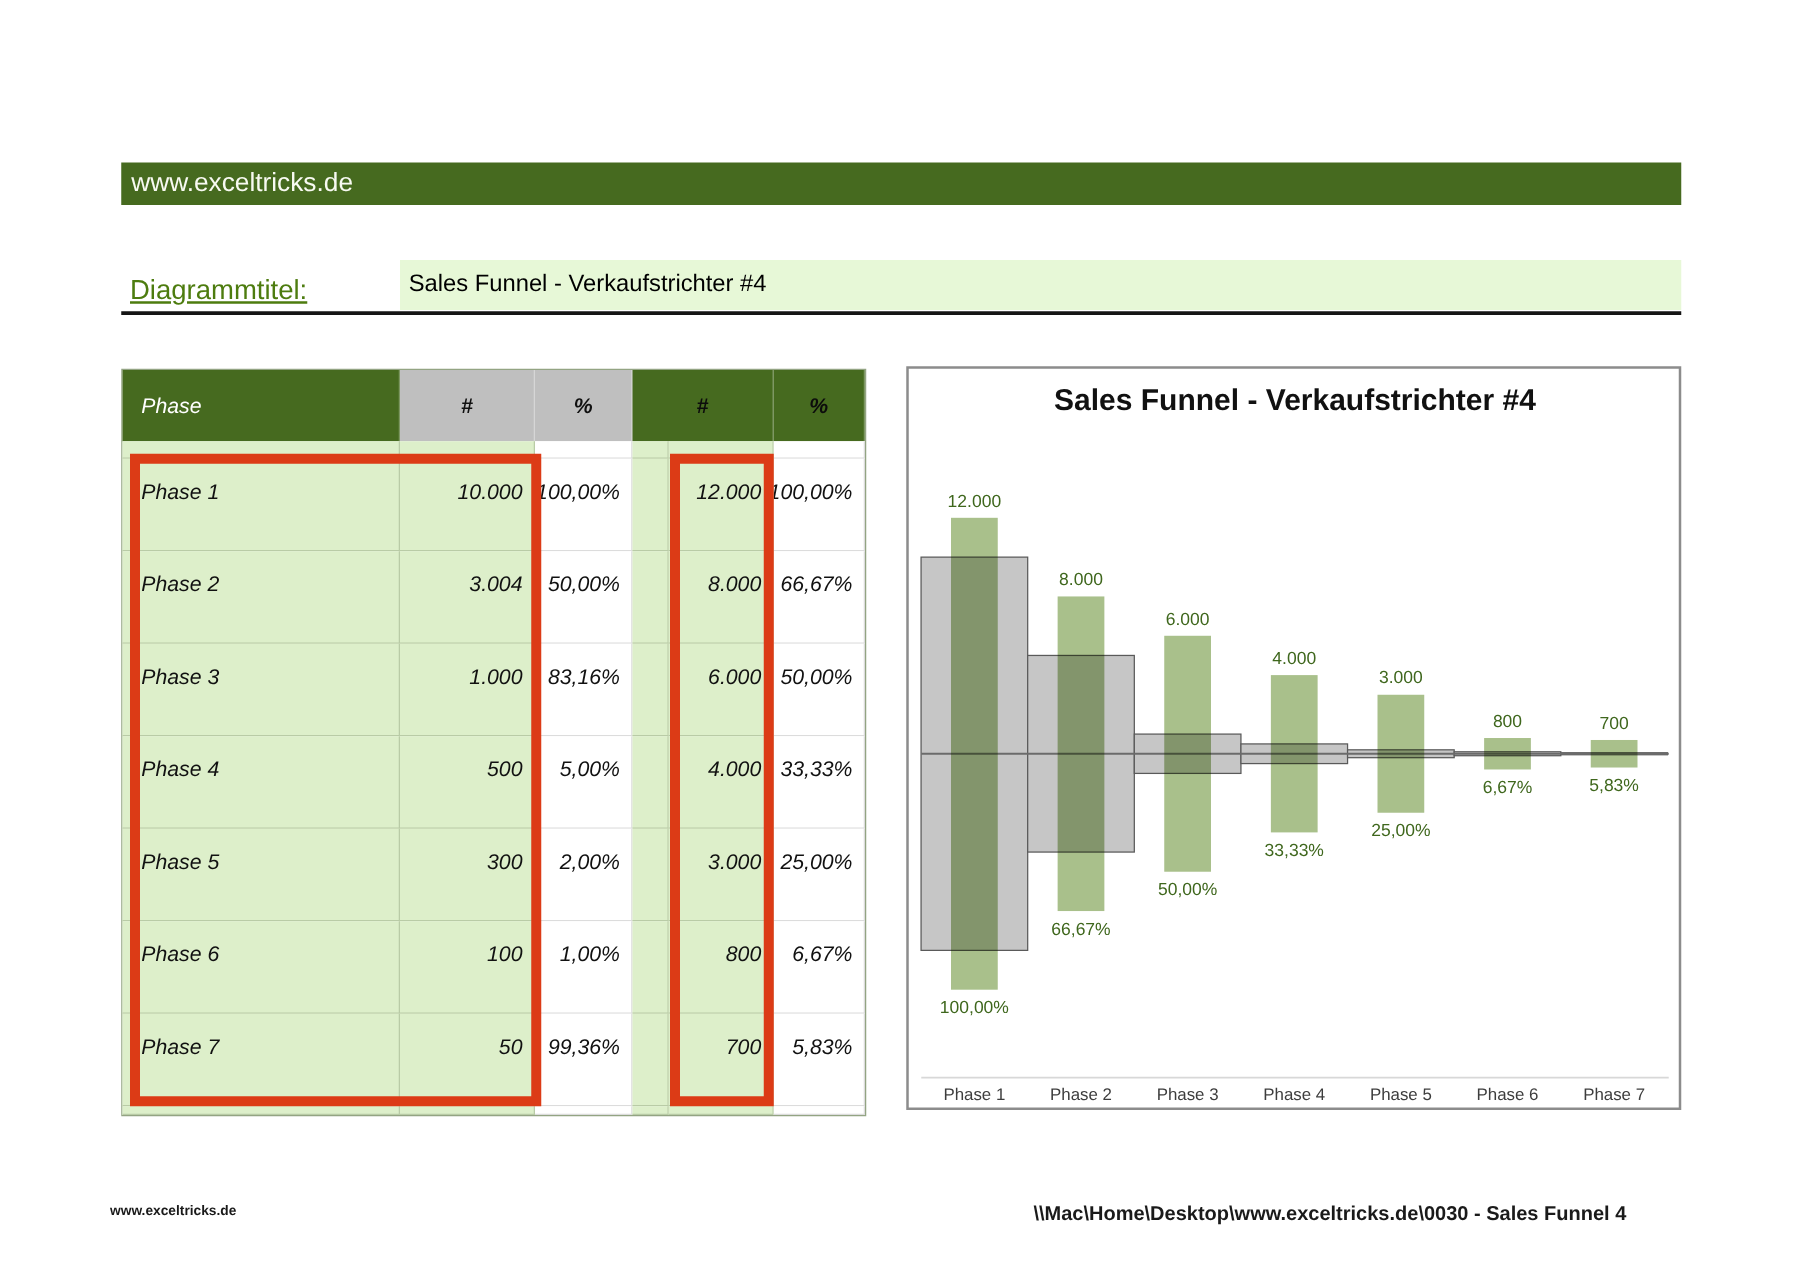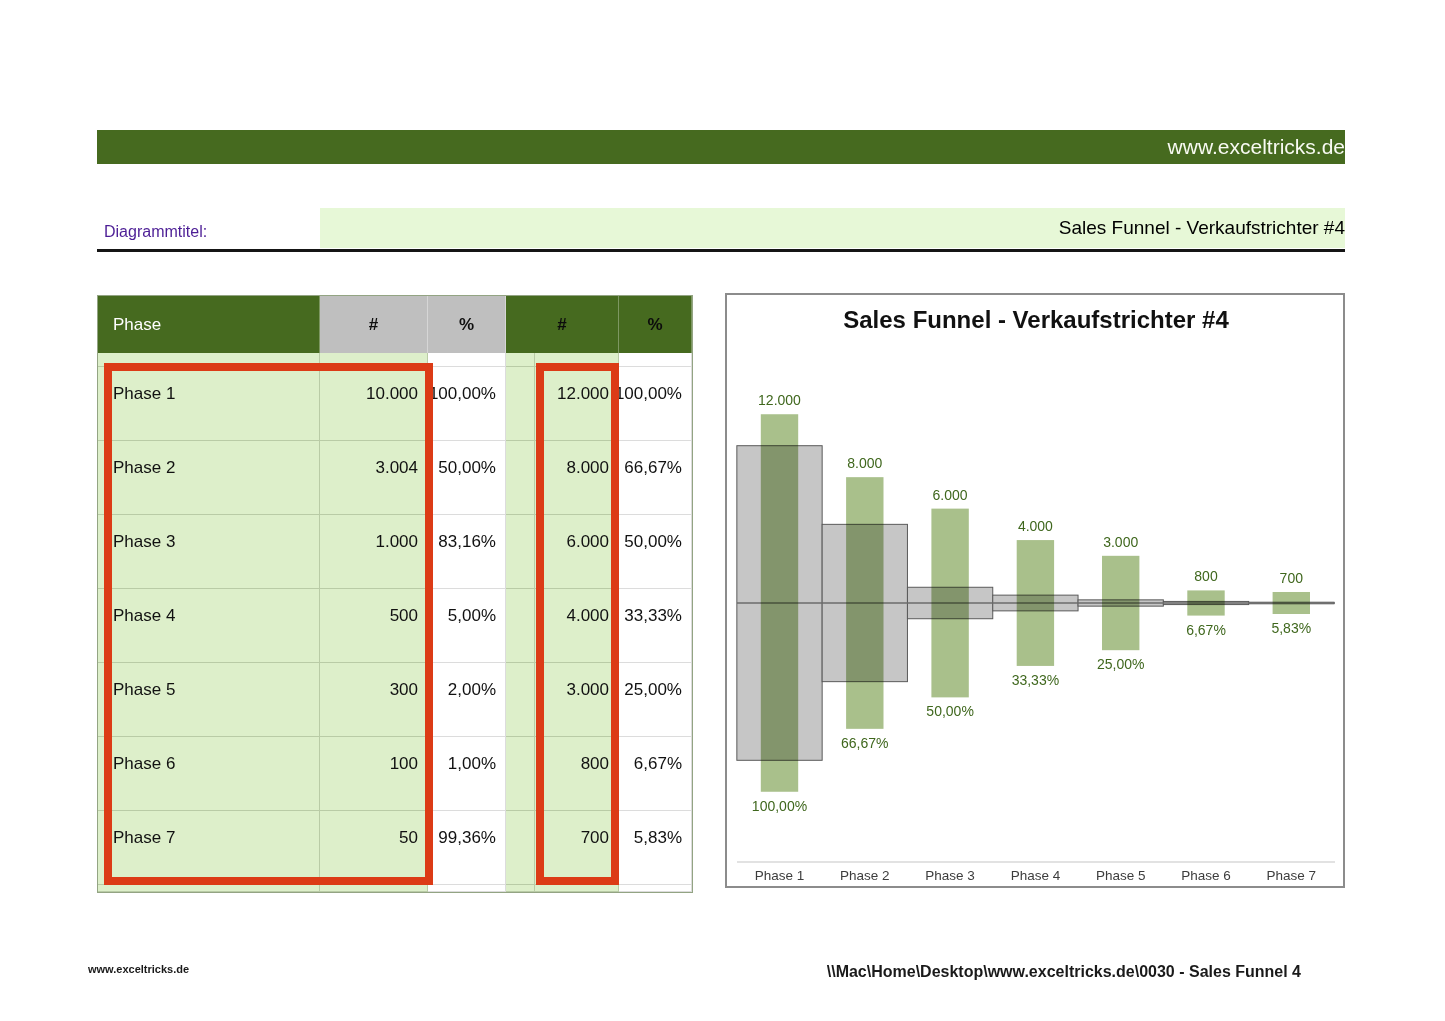--- a/index.html
+++ b/index.html
@@ -1,31 +1,31 @@
 <!DOCTYPE html>
 <html><head>
 <meta charset="utf-8">
 <style>
   html,body{margin:0;padding:0;background:#ffffff;}
   .page{position:relative;width:1389px;height:1021px;background:#ffffff;overflow:hidden;
-        font-family:"Liberation Sans",sans-serif;color:#111;text-align:right;}
+        font-family:"Liberation Sans",sans-serif;color:#111;}
 
   
   .banner{position:absolute;left:97px;top:130px;width:1248px;height:34px;background:#466a1f;
           color:#f8faf2;font-size:21px;line-height:34px;padding-left:8px;box-sizing:border-box;}
 
   
-  .dt-label{position:absolute;left:104px;top:216px;height:32px;line-height:32px;font-size:16px;color:#4c1d95;}
+  .dt-label{position:absolute;left:104px;top:216px;height:32px;line-height:32px;font-size:22px;color:#4d7c0f;text-decoration:underline;}
   .dt-box{position:absolute;left:320px;top:208px;width:1025px;height:40px;background:#e7f8d7;
           font-size:19px;line-height:40px;padding-left:7px;box-sizing:border-box;color:#000;}
   .dt-underline{position:absolute;left:97px;top:249px;width:1248px;height:3px;background:#151515;}
 
   
   .table-wrap{position:absolute;left:97px;top:295px;width:596px;height:598px;box-sizing:border-box;
-              border:1px solid #93a483;}
+              border:1px solid #93a483;font-style:italic;}
   .grid{display:grid;width:100%;height:100%;
         grid-template-columns:222px 108px 78px 29px 84px 1fr;
         grid-template-rows:57px 14px repeat(7,74px) 1fr;}
   .cell{box-sizing:border-box;display:flex;align-items:center;font-size:17px;overflow:hidden;}
   .h-green{background:#466a1f;color:#ffffff;border-right:1px solid rgba(255,255,255,.30);}
   .h-gray{background:#bfbfbf;color:#101010;border-right:1px solid #d6d6d6;}
   .hdr-num{justify-content:center;font-weight:700;color:#101010;}
   .h-green.hdr-num{color:#0c0c0c;}
   .c-green{background:#ddefca;border-right:1px solid #b9cba6;border-bottom:1px solid #b9cba6;}
   .c-white{background:#ffffff;border-right:1px solid #dcdcdc;border-bottom:1px solid #dcdcdc;}

